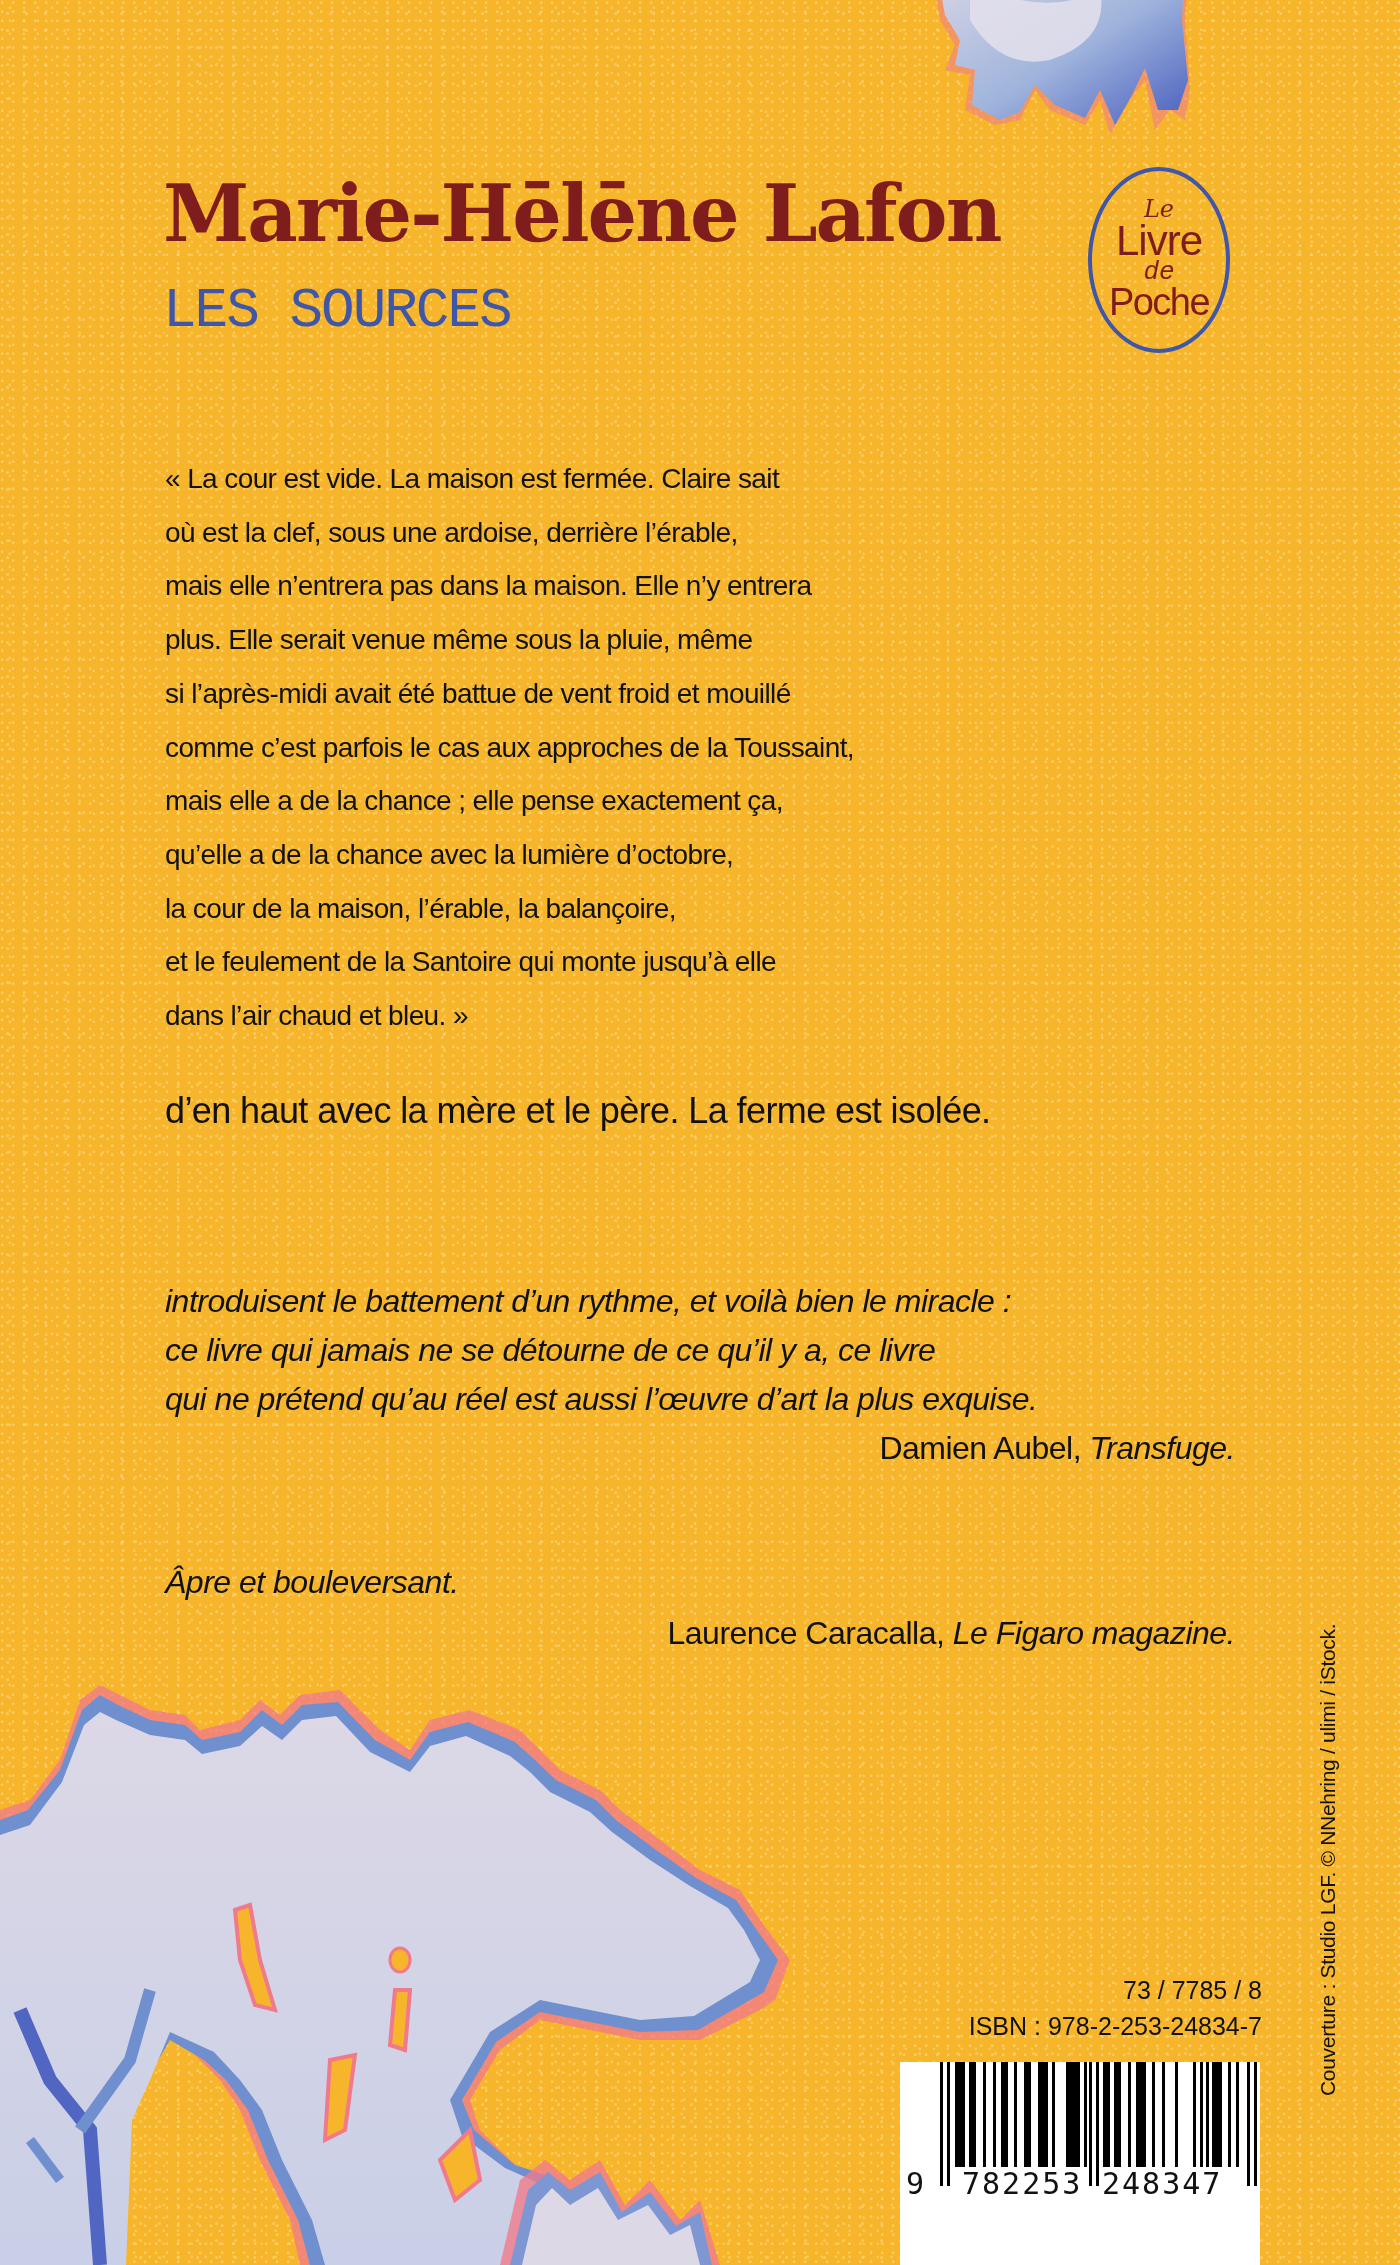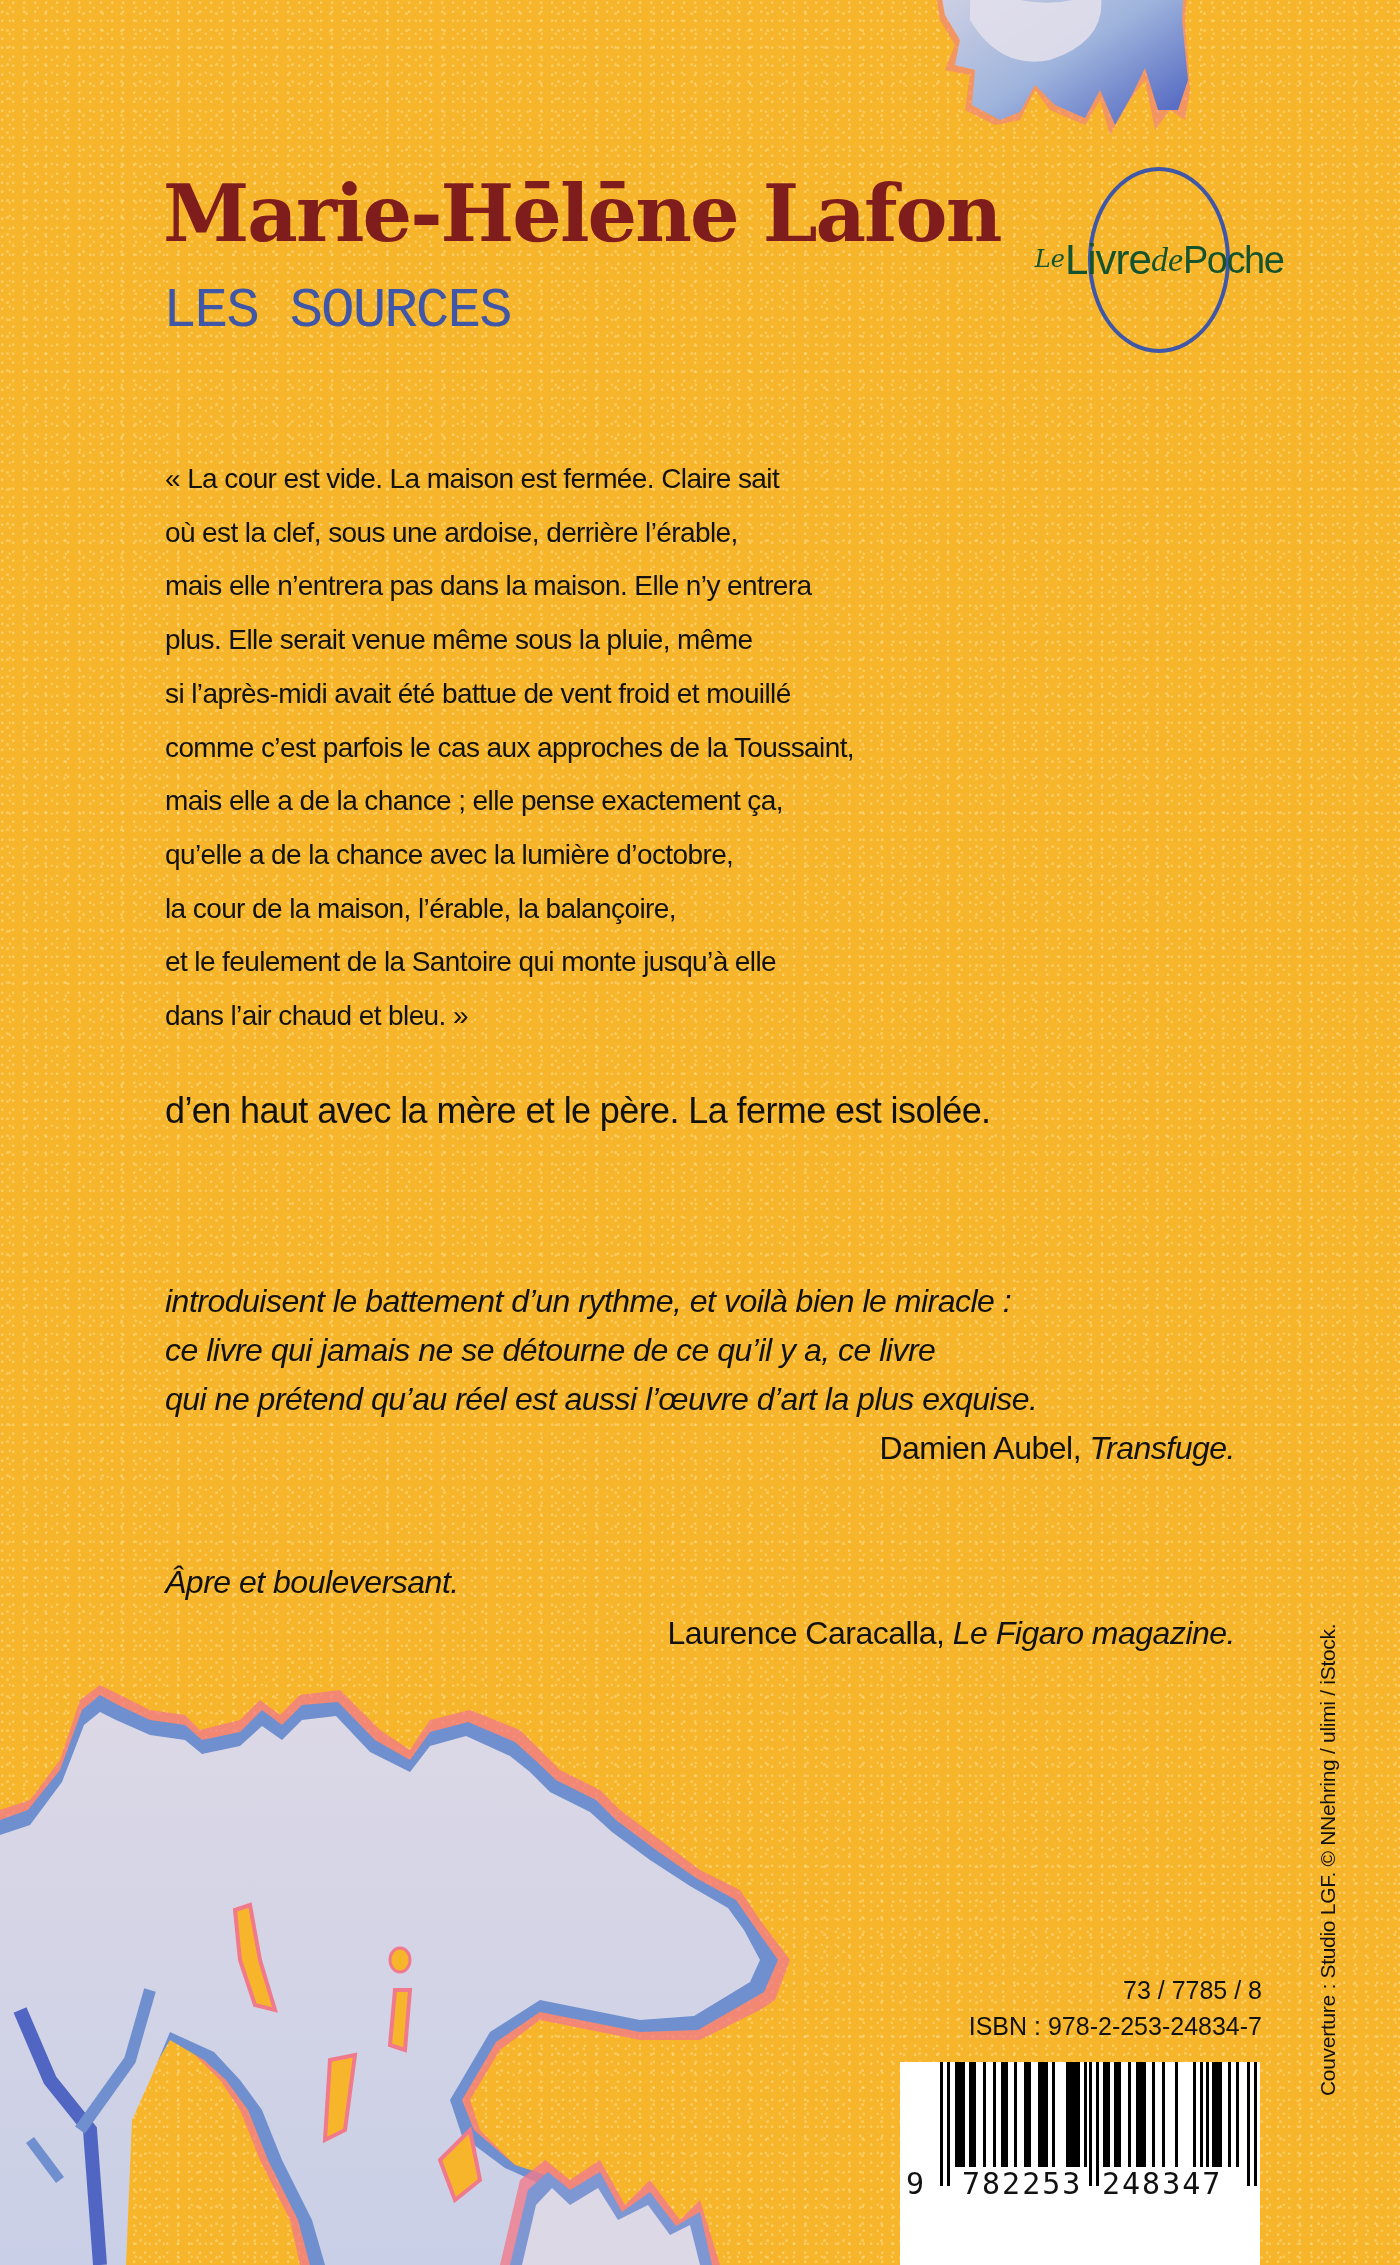--- a/index.html
+++ b/index.html
@@ -26,26 +26,26 @@
       font-family: "DejaVu Serif", serif; font-size: 78px; color: #7f1d1d;
       letter-spacing: -2px; line-height: 1; margin: 0;
     }
     .book-title {
       font-family: Liberation Mono, monospace; font-size: 56px; color: #3F57A6;
       letter-spacing: -2px; line-height: 1; margin-top: 30px;
     }
     .logo {
       position: absolute; left: 1088px; top: 167px; width: 142px; height: 186px;
       border: 4px solid #3F57A6; border-radius: 50%;
-      color: #14532d; text-align: center; box-sizing: border-box;
-      display: flex; flex-direction: row; align-items: center; justify-content: center;
+      color: #7f1d1d; text-align: center; box-sizing: border-box;
+      display: flex; flex-direction: column; align-items: center; justify-content: center;
     }
     .logo .l1 { font-family: "DejaVu Serif", serif; font-style: italic; font-size: 24px; line-height: 0.9; }
     .logo .l2 { font-family: "Liberation Sans", sans-serif; font-size: 42px; line-height: 1; letter-spacing: -1px; }
-    .logo .l3 { font-family: Liberation Serif, serif; font-style: italic; font-size: 34px; line-height: 0.8; }
+    .logo .l3 { font-family: Liberation Mono, monospace; font-style: italic; font-size: 26px; line-height: 0.8; }
     .logo .l4 { font-family: "Liberation Sans", sans-serif; font-size: 38px; line-height: 1; letter-spacing: -1.5px; }
 
     .excerpt {
       position: absolute; left: 165px; top: 452px; width: 1120px;
       font-size: 28px; line-height: 53.7px; letter-spacing: -0.6px;
     }
     .excerpt .line, .summary .line, .review .line { display: block; white-space: nowrap; }
     .summary {
       position: absolute; left: 165px; top: 1084px; width: 1120px;
       font-size: 36px; line-height: 53px; letter-spacing: -0.6px;

